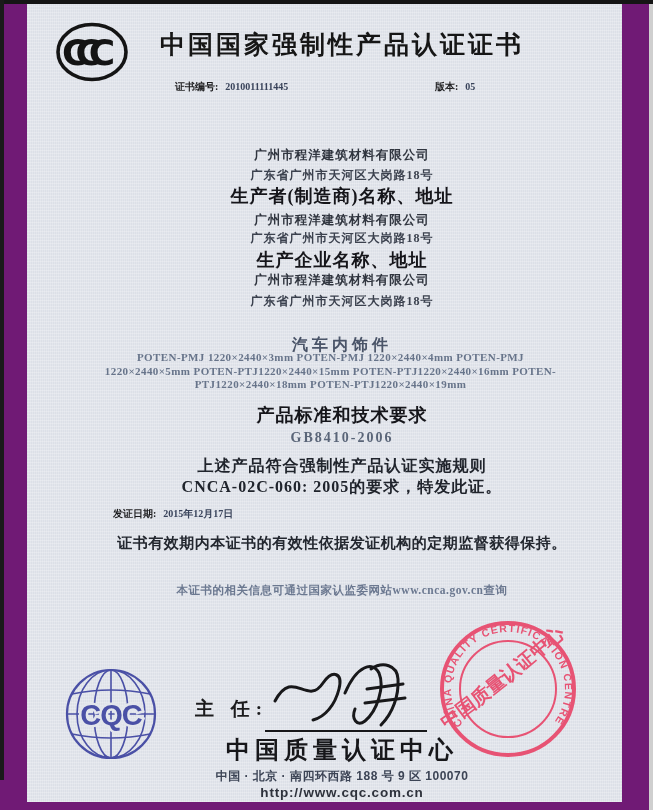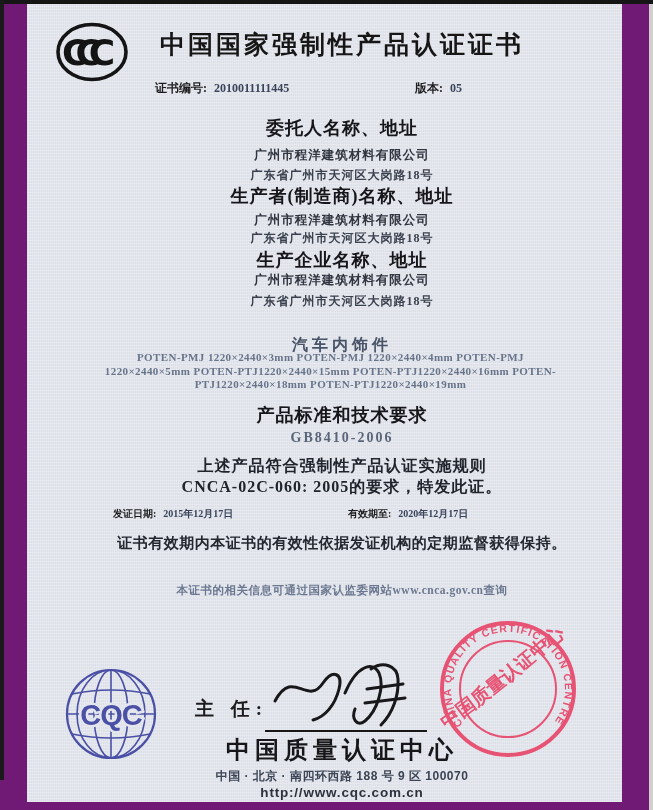--- a/index.html
+++ b/index.html
@@ -17,21 +17,21 @@
       repeating-linear-gradient(0deg, rgba(255,255,255,.22) 0 1px, rgba(0,0,0,0) 1px 3px),
       repeating-linear-gradient(90deg, rgba(176,184,201,.14) 0 1px, rgba(0,0,0,0) 1px 2px);
     color:#1c1c1e;
   }
   .abs{position:absolute;}
   .c{position:absolute; left:60px; width:510px; text-align:center;}
   .title{
     left:80px; width:470px; top:24px; font-size:25px; font-weight:700;
     letter-spacing:3px; color:#161616;
   }
-  .certrow{top:76px; font-size:12px; font-weight:700; color:#222;}
+  .certrow{top:76px; font-size:10px; font-weight:700; color:#222;margin-left:20px;}
   .lab{font-weight:700; color:#1d1d1f;}
   .val{font-weight:600; color:#39435a; margin-left:7px;}
   .h{font-size:18px; font-weight:700; color:#15151a; letter-spacing:1px;}
   .name{font-size:12.5px; font-weight:700; color:#30353f; letter-spacing:1px;}
   .addr{font-size:12px; font-weight:600; color:#3b414e; letter-spacing:1px;}
   .prodname{font-size:16px; font-weight:600; color:#4a5468; letter-spacing:4px;}
   .models{
     position:absolute; left:76px; width:455px; top:347px; text-align:center;
     font-size:11px; line-height:13.5px; color:#67748a; letter-spacing:.4px;
     font-weight:600;
@@ -68,21 +68,20 @@
 
     <div class="c title">中国国家强制性产品认证证书</div>
 
     <div class="abs certrow" style="left:128px;top:76px;">
       <span class="lab">证书编号:</span><span class="val">2010011111445</span>
     </div>
     <div class="abs certrow" style="left:388px;top:76px;">
       <span class="lab">版本:</span><span class="val">05</span>
     </div>
 
-    <div class="c h" style="top:112px;">委托人名称、地址</div>
     <div class="c name" style="top:143px;">广州市程洋建筑材料有限公司</div>
     <div class="c addr" style="top:163px;">广东省广州市天河区大岗路18号</div>
 
     <div class="c h" style="top:180px;">生产者(制造商)名称、地址</div>
     <div class="c name" style="top:208px;">广州市程洋建筑材料有限公司</div>
     <div class="c addr" style="top:226px;">广东省广州市天河区大岗路18号</div>
 
     <div class="c h" style="top:244px;">生产企业名称、地址</div>
     <div class="c name" style="top:268px;">广州市程洋建筑材料有限公司</div>
     <div class="c addr" style="top:289px;">广东省广州市天河区大岗路18号</div>
@@ -91,23 +90,20 @@
     <div class="models">POTEN-PMJ 1220×2440×3mm POTEN-PMJ 1220×2440×4mm POTEN-PMJ 1220×2440×5mm POTEN-PTJ1220×2440×15mm POTEN-PTJ1220×2440×16mm POTEN-PTJ1220×2440×18mm POTEN-PTJ1220×2440×19mm</div>
 
     <div class="c h" style="top:399px;">产品标准和技术要求</div>
     <div class="c gb" style="top:426px;">GB8410-2006</div>
 
     <div class="c stmt" style="top:452px;">上述产品符合强制性产品认证实施规则</div>
     <div class="c stmt" style="top:473px;">CNCA-02C-060: 2005的要求，特发此证。</div>
 
     <div class="abs daterow" style="left:86px;top:503px;">
       <span class="lab">发证日期:</span><span class="val">2015年12月17日</span>
-    </div>
-    <div class="abs daterow" style="left:321px;top:503px;">
-      <span class="lab">有效期至:</span><span class="val">2020年12月17日</span>
     </div>
 
     <div class="c noteA" style="top:530px;">证书有效期内本证书的有效性依据发证机构的定期监督获得保持。</div>
     <div class="c noteC" style="top:579px;">本证书的相关信息可通过国家认监委网站www.cnca.gov.cn查询</div>
 
     <svg class="abs" style="left:28px;top:660px;" width="112" height="104" viewBox="0 0 112 104">
       <g stroke="#4a50a6" stroke-width="1.6" fill="none">
         <circle cx="56" cy="50" r="44" stroke-width="2.2"></circle>
         <ellipse cx="56" cy="50" rx="34" ry="44"></ellipse>
         <ellipse cx="56" cy="50" rx="17" ry="44"></ellipse>

